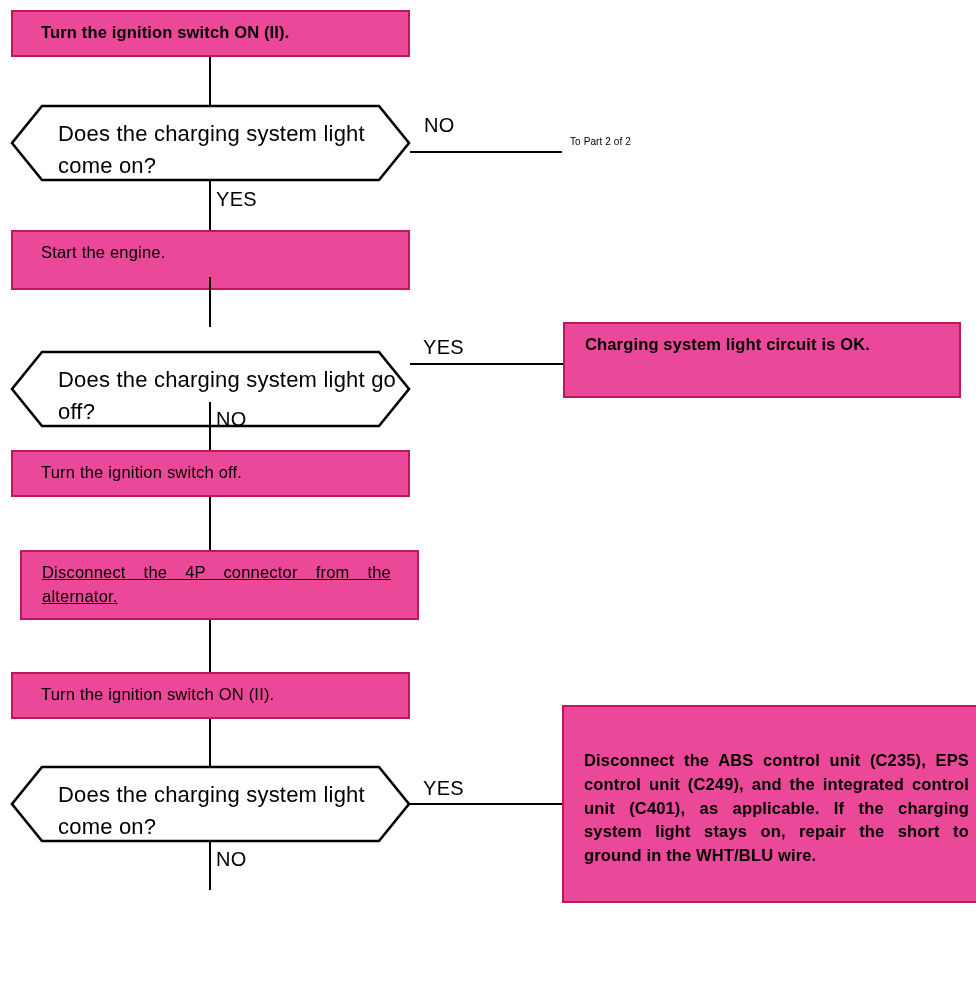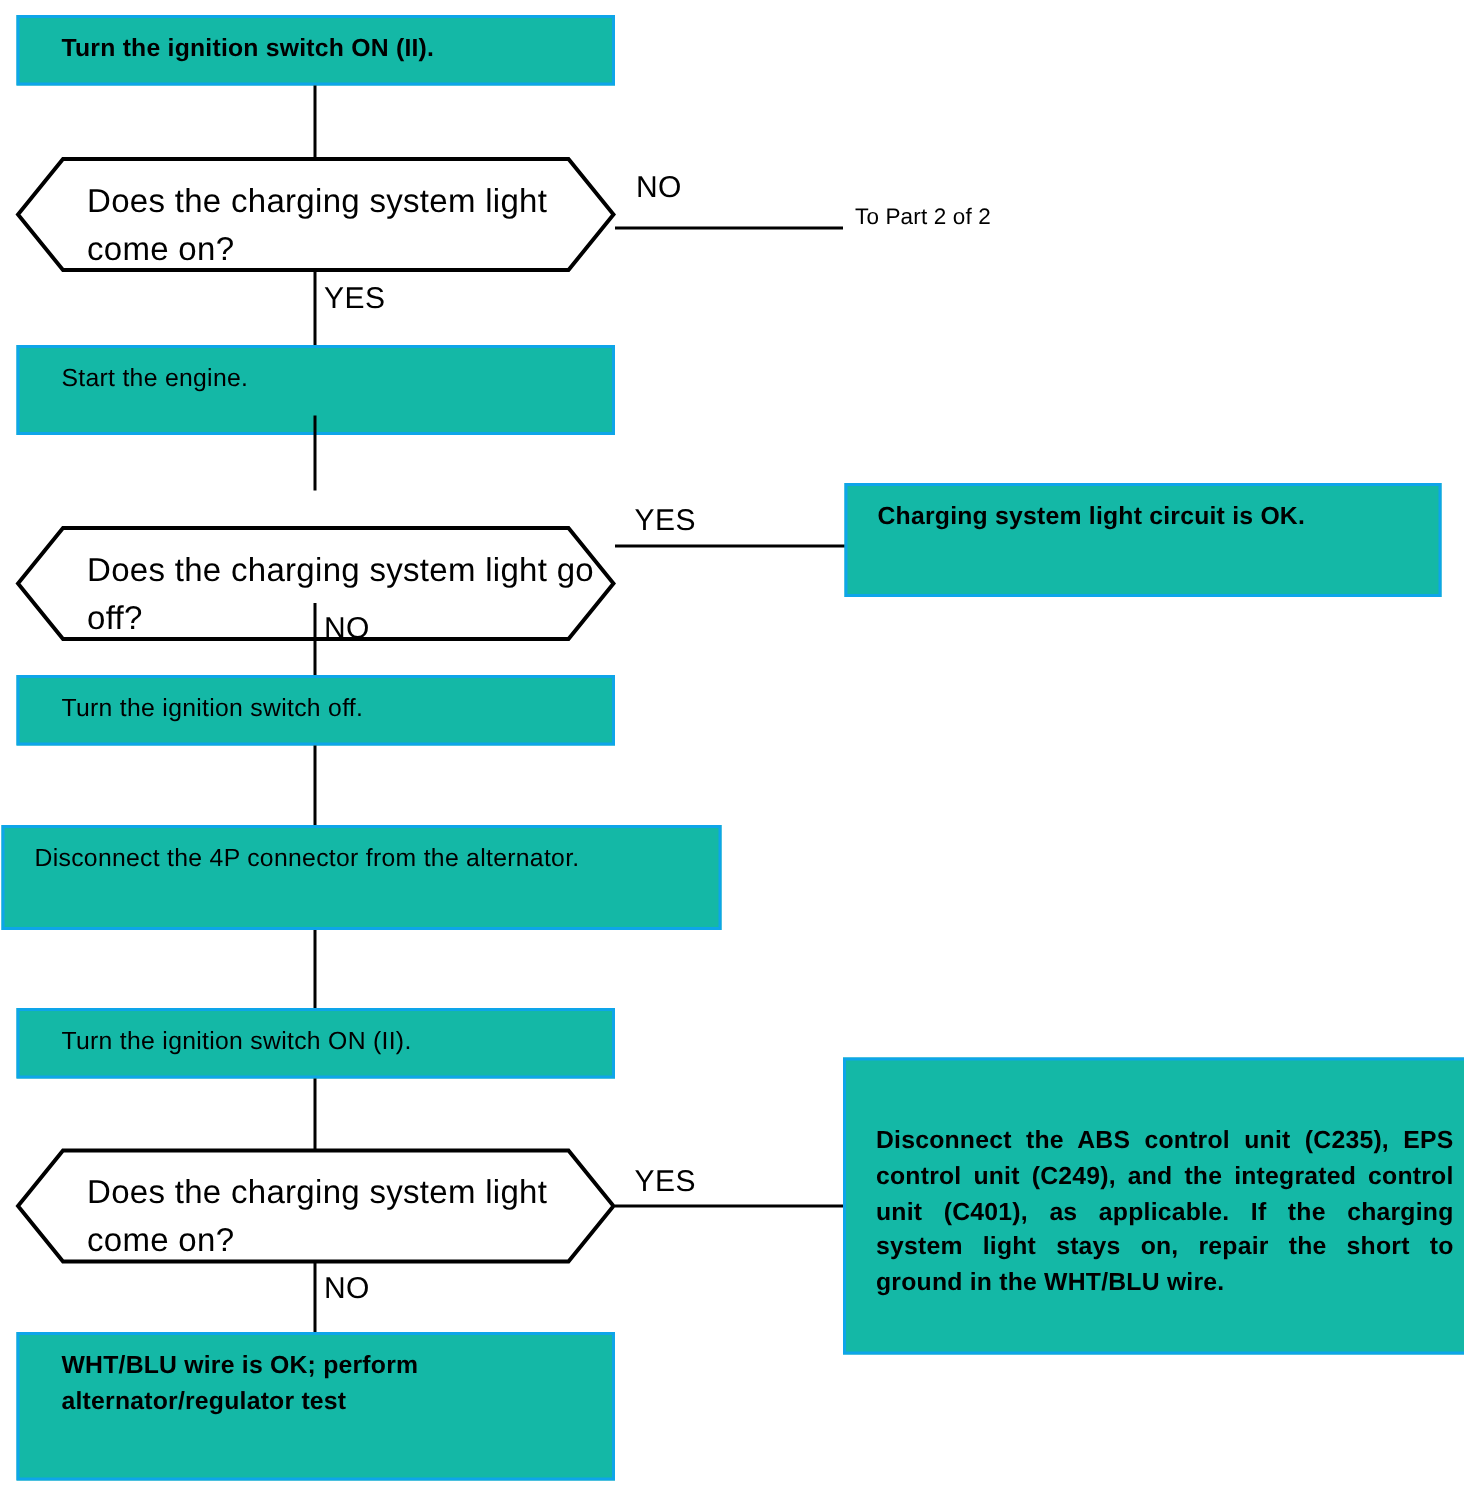--- a/index.html
+++ b/index.html
@@ -20,22 +20,22 @@
   }
 
   
   .node {
     position: absolute;
     box-sizing: border-box;
   }
 
   
   .rect {
-    border: 2px solid #0ea5e9;
-    background: #14b8a6;
+    border: 2px solid #be185d;
+    background: #ec4899;
     display: flex;
     align-items: flex-start;
   }
   .rect .txt {
     padding: 9px 14px 0 28px;
     font-size: 16.5px;
     line-height: 1.45;
     letter-spacing: .2px;
     white-space: pre-line;
   }
@@ -84,21 +84,21 @@
 
   
   .branch {
     position: absolute;
     font-size: 20px;
     letter-spacing: .3px;
     white-space: nowrap;
   }
   .freetext {
     position: absolute;
-    font-size: 15px;
+    font-size: 10px;
     letter-spacing: .1px;
     white-space: nowrap;
   }
 </style>
 </head>
 <body>
 
 <div id="page">
 
   <div class="node rect bold" style="left:11px; top:10px; width:399px; height:47px;">
@@ -143,21 +143,21 @@
 
   <div class="vline" style="left:209px; top:402px; height:49px;"></div>
   <div class="branch" style="left:216px; top:408px;">NO</div>
 
   <div class="node rect" style="left:11px; top:450px; width:399px; height:47px;">
     <div class="txt">Turn the ignition switch off.</div>
   </div>
 
   <div class="vline" style="left:209px; top:497px; height:54px;"></div>
 
-  <div class="node rect justify" style="left:1px; top:550px; width:480px; height:70px;">
+  <div class="node rect justify" style="left:20px; top:550px; width:399px; height:70px;text-decoration:underline;">
     <div class="txt">Disconnect the 4P connector from the alternator.</div>
   </div>
 
   <div class="vline" style="left:209px; top:620px; height:53px;"></div>
 
   <div class="node rect" style="left:11px; top:672px; width:399px; height:47px;">
     <div class="txt">Turn the ignition switch ON (II).</div>
   </div>
 
   <div class="vline" style="left:209px; top:719px; height:49px;"></div>
@@ -172,17 +172,14 @@
   <div class="hline" style="left:410px; top:803px; width:153px;"></div>
   <div class="branch" style="left:423px; top:777px;">YES</div>
 
   <div class="node rect bold justify" style="left:562px; top:705px; width:435px; height:198px;align-items:center;">
     <div class="txt">Disconnect the ABS control unit (C235), EPS control unit (C249), and the integrated control unit (C401), as applicable. If the charging system light stays on, repair the short to ground in the WHT/BLU wire.</div>
   </div>
 
   <div class="vline" style="left:209px; top:842px; height:48px;"></div>
   <div class="branch" style="left:216px; top:848px;">NO</div>
 
-  <div class="node rect bold" style="left:11px; top:888px; width:399px; height:99px;">
-    <div class="txt">WHT/BLU wire is OK; perform alternator/regulator test</div>
-  </div>
 
 </div>
 
 </body></html>

